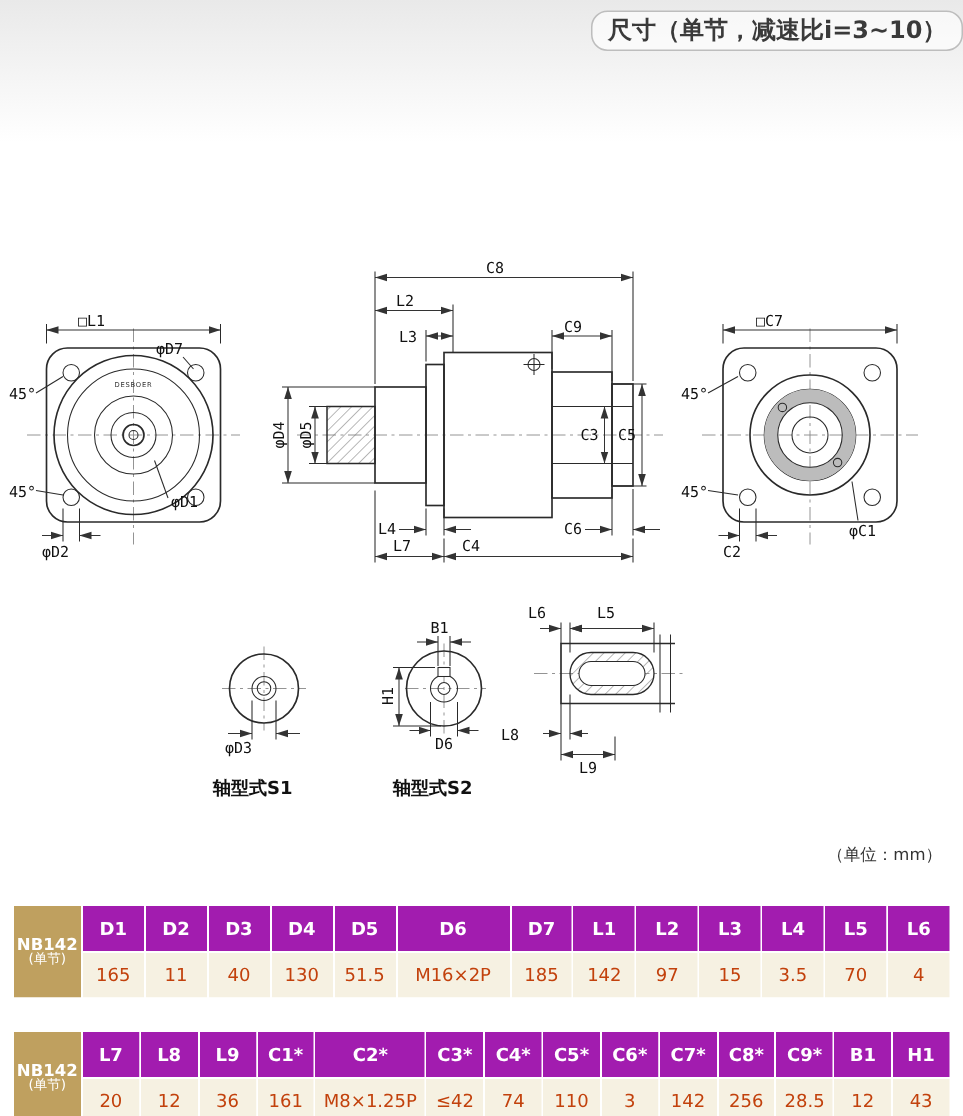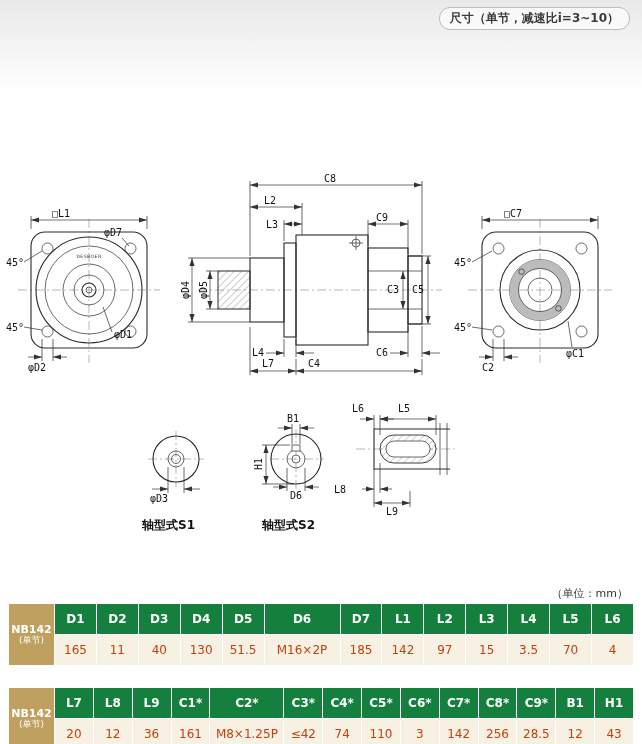--- a/index.html
+++ b/index.html
@@ -1,39 +1,39 @@
 <!DOCTYPE html>
 <html><head>
 <meta charset="utf-8">
 <style>
   * { margin:0; padding:0; box-sizing:border-box; }
   html,body { width:642px; height:744px; }
   body { font-family:"DejaVu Sans","Liberation Sans",sans-serif; background:#fff; }
   .page { position:relative; width:642px; height:744px; background:#fff; overflow:hidden; }
   .top-gradient { position:absolute; top:0; left:0; width:642px; height:95px;
                   background:linear-gradient(#e9e9e9, #ffffff); }
-  .subtitle { position:absolute; top:7px; right:12px; font-size:12px; font-weight:bold; color:#3a3a3a;
+  .subtitle { position:absolute; top:7px; right:0; font-size:16px; font-weight:bold; color:#3a3a3a;
               border:1px solid #bdbdbd; border-radius:11px; padding:2px 10px; background:rgba(255,255,255,.65); }
   .title { position:absolute; top:34px; right:14px; font-size:33px; font-weight:bold; color:#0d0d0d; letter-spacing:1px; }
   svg.drawing { position:absolute; top:95px; left:0; }
   svg .ol { fill:none; stroke:#2a2a2a; stroke-width:1.1; }
   svg .tl { fill:none; stroke:#2a2a2a; stroke-width:0.7; }
   svg .dim { fill:none; stroke:#333; stroke-width:0.7; }
   svg .cl { fill:none; stroke:#888; stroke-width:0.6; stroke-dasharray:9 3 2 3; }
   svg .ring { fill:none; stroke:#bcbcbc; stroke-width:9; }
   svg .dt { font-family:"DejaVu Sans Mono","Liberation Mono",monospace; font-size:10px; fill:#111; }
   svg .cj { font-family:"DejaVu Sans","Liberation Sans",sans-serif; font-size:12px; font-weight:bold; fill:#111; }
   svg .brand { font-family:"DejaVu Sans","Liberation Sans",sans-serif; font-size:4.5px; letter-spacing:.5px; fill:#333; }
-  .unit-note { position:absolute; top:586px; right:14px; font-size:11px; color:#333; }
+  .unit-note { position:absolute; top:562px; right:14px; font-size:11px; color:#333; }
   table.spec { position:absolute; left:8px; width:626px; border-collapse:collapse; table-layout:fixed;
                font-size:12px; }
   #table1 { top:603px; }
   #table2 { top:687px; }
   .spec th, .spec td { border:1px solid #ffffff; text-align:center; padding:5px 1px; overflow:hidden; }
-  .spec th { background:#15803d; color:#fff; font-weight:bold; font-size:12px; }
+  .spec th { background:#a21caf; color:#fff; font-weight:bold; font-size:12px; }
   .spec td { background:#f6f1e2; color:#c2410c; }
   .spec td.rowlabel { background:#bfa05f; color:#fff; font-size:11px; font-weight:bold; line-height:1.05; padding:20px 0; }
   .spec td.rowlabel .sub { font-size:9px; font-weight:normal; }
 </style>
 </head>
 <body>
 
 <div class="page">
   <div class="top-gradient"></div>
   <div class="subtitle">尺寸（单节，减速比i=3~10）</div>

